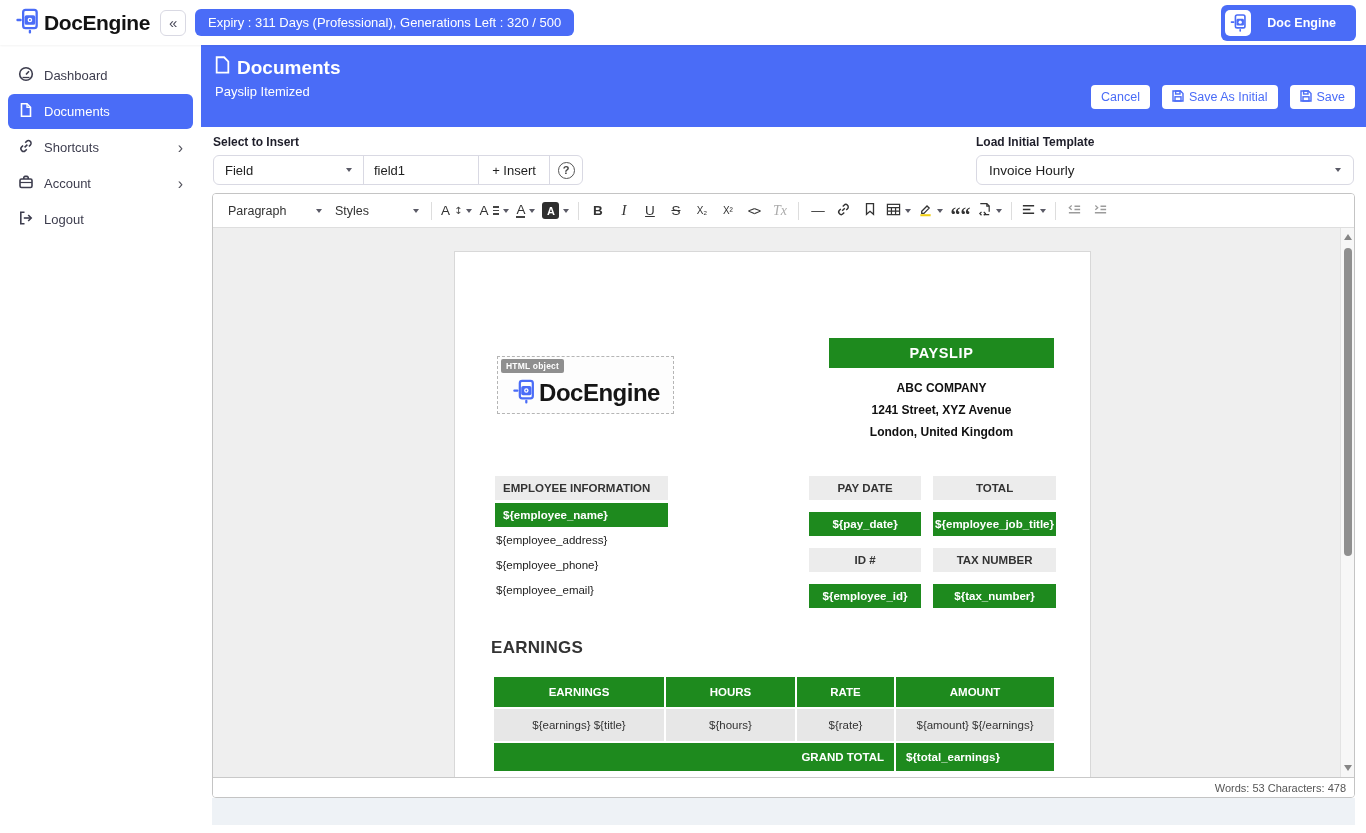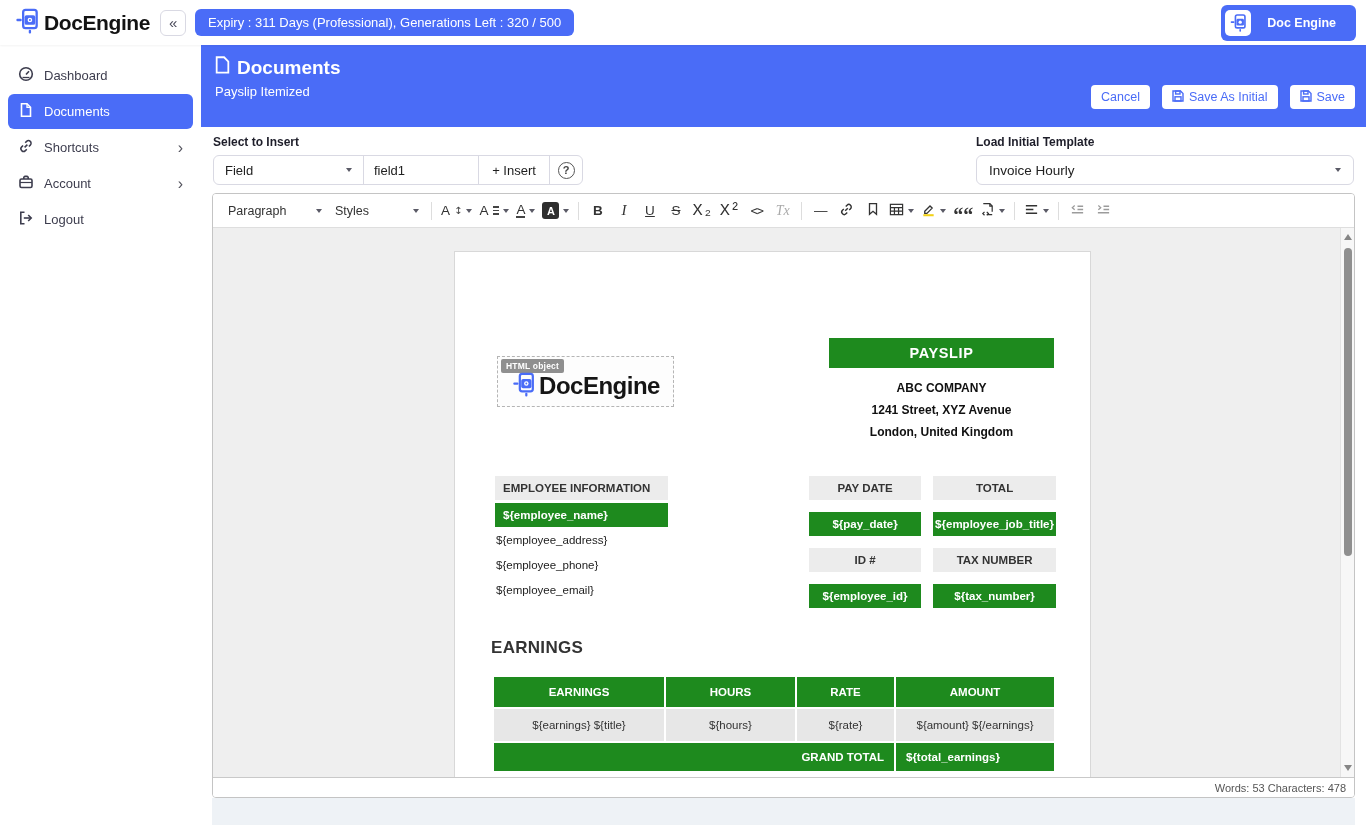--- a/index.html
+++ b/index.html
@@ -54,21 +54,21 @@
   .editor{flex:1;min-height:0;border:1px solid #c4c4c4;border-radius:4px;display:flex;flex-direction:column;background:#fff;overflow:hidden;}
   .toolbar{height:34px;display:flex;align-items:center;padding:0 9px;gap:1px;border-bottom:1px solid #dedede;background:#fff;flex-shrink:0;}
   .tbtn{height:26px;min-width:25px;display:flex;align-items:center;justify-content:center;border-radius:3px;color:#333;font-size:13.5px;gap:4px;padding:0 3px;cursor:pointer;}
   .tdrop{justify-content:space-between;padding:0 6px;font-size:12.5px;color:#333;}
   .w-par{width:106px;} .w-sty{width:96px;}
   .tsep{width:1px;height:18px;background:#ddd;margin:0 5px;flex-shrink:0;}
   .tb-b{font-weight:bold;}
   .tb-i{font-style:italic;font-family:"Liberation Serif",serif;font-size:15px;}
   .tb-u{text-decoration:underline;}
   .tb-s{text-decoration:line-through;}
-  .tb-sub,.tb-sup{font-family:Liberation Mono, monospace;font-size:17px;}
+  .tb-sub,.tb-sup{font-family:Liberation Sans, sans-serif;font-size:10px;}
   .tb-code{font-family:"DejaVu Sans Mono",monospace;font-size:12px;letter-spacing:-1px;}
   .tb-tx{color:#ababab;font-family:"Liberation Serif",serif;font-style:italic;font-size:14px;}
   .tb-quote{font-family:"Liberation Serif",serif;font-weight:bold;font-size:20px;line-height:10px;padding-top:9px;}
   .muted{color:#9b9b9b;}
   .a-ul{border-bottom:2px solid #444;line-height:13px;}
   .a-box{background:#2e2e2e;color:#fff;font-weight:bold;font-size:11px;width:17px;height:17px;border-radius:3px;display:flex;align-items:center;justify-content:center;}
   .a-lines{display:inline-flex;flex-direction:column;gap:2px;margin-left:1px;}
   .a-lines i{display:block;width:6px;height:1.4px;background:#444;}
   .updn{font-family:"DejaVu Sans",sans-serif;font-size:10px;color:#444;}
 
@@ -77,21 +77,21 @@
   .sb-thumb{position:absolute;left:3px;top:20px;width:8px;height:308px;background:#8f8f8f;border-radius:4px;cursor:pointer;}
   .sb-up,.sb-down{position:absolute;left:3px;width:0;height:0;border-left:4px solid transparent;border-right:4px solid transparent;cursor:pointer;}
   .sb-up{top:6px;border-bottom:6px solid #868686;}
   .sb-down{bottom:6px;border-top:6px solid #868686;}
 
   .status-bar{height:20px;background:#fff;border-top:1px solid #c9c9c9;display:flex;align-items:center;justify-content:flex-end;padding:0 8px;font-size:11px;color:#555;flex-shrink:0;}
   .footer-strip{height:27px;background:#eef2f6;flex-shrink:0;}
 
   
   .page{position:absolute;left:241px;top:23px;width:637px;height:660px;background:#fff;border:1px solid #d8d8d8;}
-  .html-object{position:absolute;left:42px;top:104px;width:177px;height:51px;border:1px dashed #b5b5b5;background:#fdfdfd;}
+  .html-object{position:absolute;left:42px;top:104px;width:177px;height:58px;border:1px dashed #b5b5b5;background:#fdfdfd;}
   .html-tag{position:absolute;top:2px;left:3px;background:#8f8f8f;color:#fff;font-size:8.5px;font-weight:bold;padding:2px 5px;border-radius:2px;letter-spacing:.2px;}
   .doc-logo{position:absolute;left:0;right:0;bottom:5px;display:flex;align-items:center;justify-content:center;gap:2px;}
   .doc-logo .t{font-size:24px;font-weight:bold;color:#151515;letter-spacing:-0.5px;}
 
   .payslip{position:absolute;left:374px;top:86px;width:225px;text-align:center;}
   .payslip-bar{background:var(--green);color:#fff;font-weight:bold;font-size:14.5px;letter-spacing:.6px;height:30px;line-height:30px;}
   .company{margin-top:9px;}
   .company div{font-size:12px;font-weight:bold;color:#101010;line-height:22px;}
 
   .emp-info{position:absolute;left:40px;top:224px;width:173px;font-size:11.5px;}

